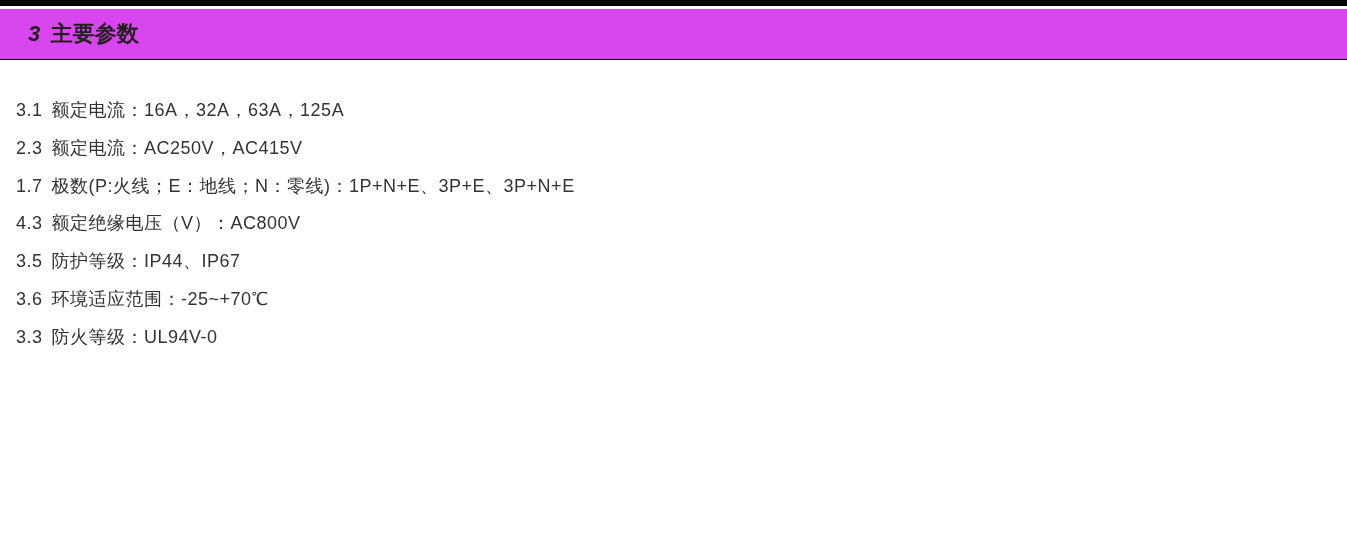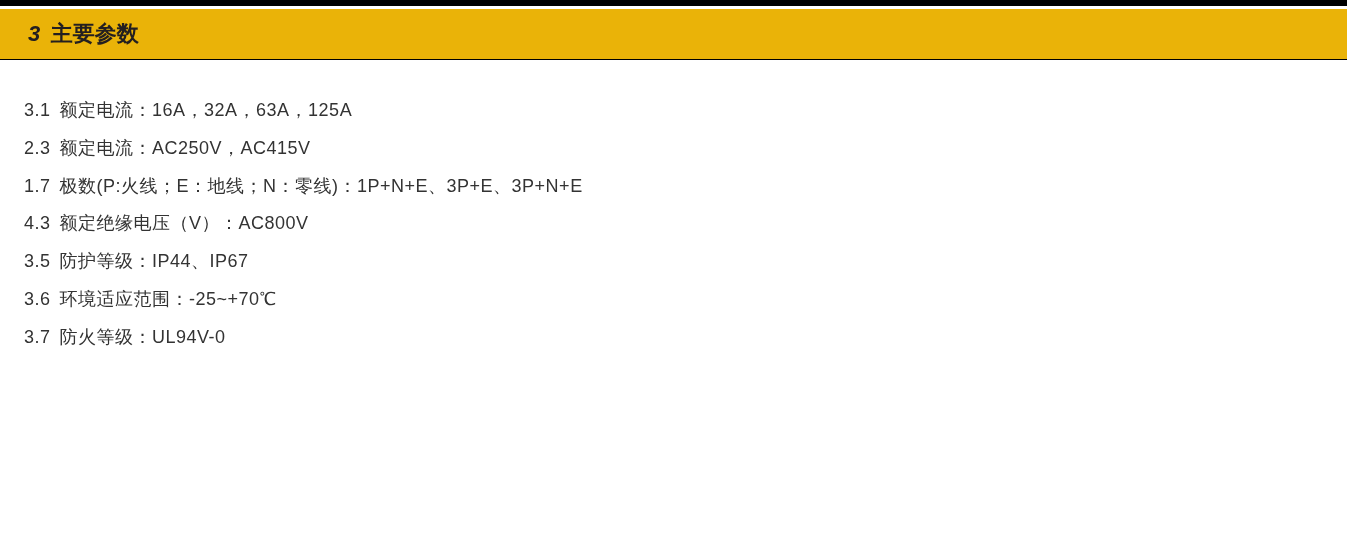--- a/index.html
+++ b/index.html
@@ -17,39 +17,38 @@
       height: 6px;
       background: #000;
       width: 100%;
     }
     .top-border-gap {
       height: 3px;
       background: #fff;
       width: 100%;
     }
     .section-header {
-      background: #eab308;
+      background: #d946ef;
       padding: 10px 18px 10px 28px;
       border-bottom: 1px solid #000;
     }
     .section-number {
       font-size: 22px;
       font-weight: 700;
       color: #231f20;
       font-style: italic;
       margin-right: 6px;
     }
     .section-title {
       font-size: 22px;
       font-weight: 700;
       color: #231f20;
     }
     .content {
       padding: 32px 16px 16px 16px;
-      margin-left: 8px;
     }
     .spec-line {
       font-size: 18px;
       line-height: 2.1;
       color: #333;
       letter-spacing: 0.5px;
       font-weight: 300;
     }
     .spec-num {
       display: inline-block;
@@ -86,16 +85,16 @@
   </div>
   <div class="spec-line">
     <span class="spec-num">3.5</span>
     <span>防护等级：IP44、IP67</span>
   </div>
   <div class="spec-line">
     <span class="spec-num">3.6</span>
     <span>环境适应范围：-25~+70℃</span>
   </div>
   <div class="spec-line">
-    <span class="spec-num">3.7</span>
+    <span class="spec-num">3.3</span>
     <span>防火等级：UL94V-0</span>
   </div>
 </div>
 
 </body></html>

